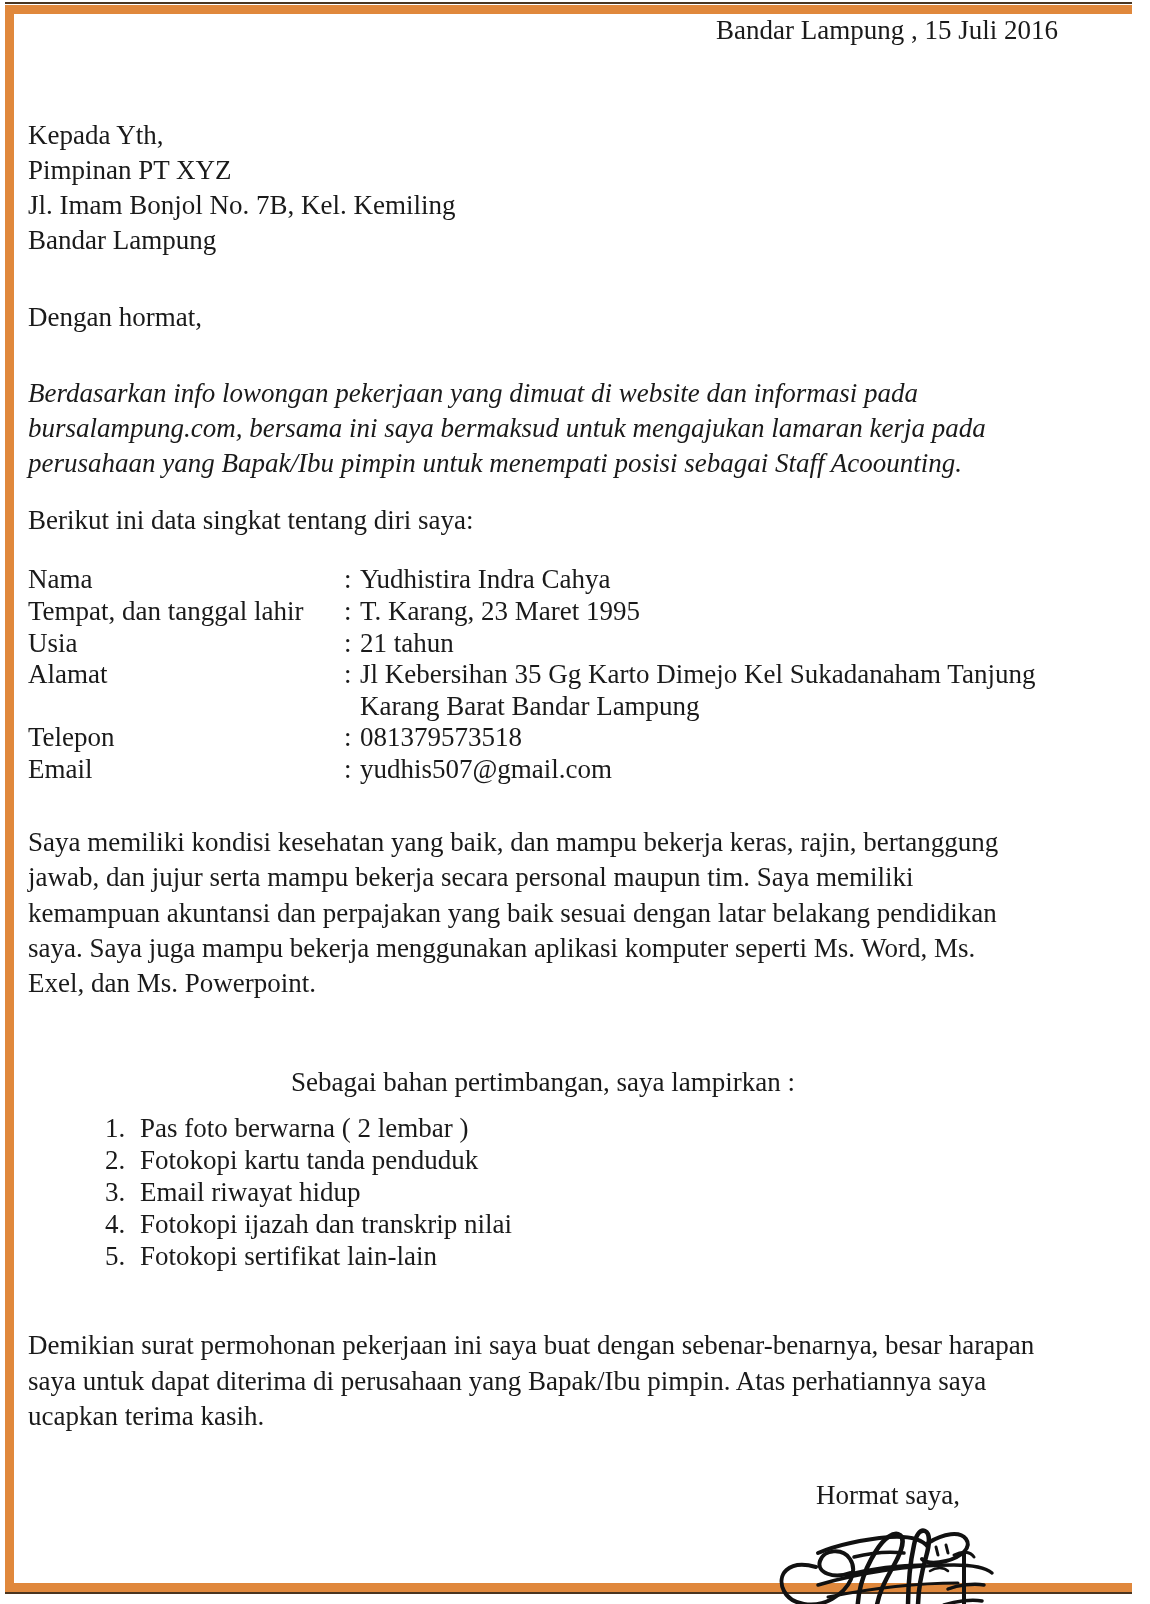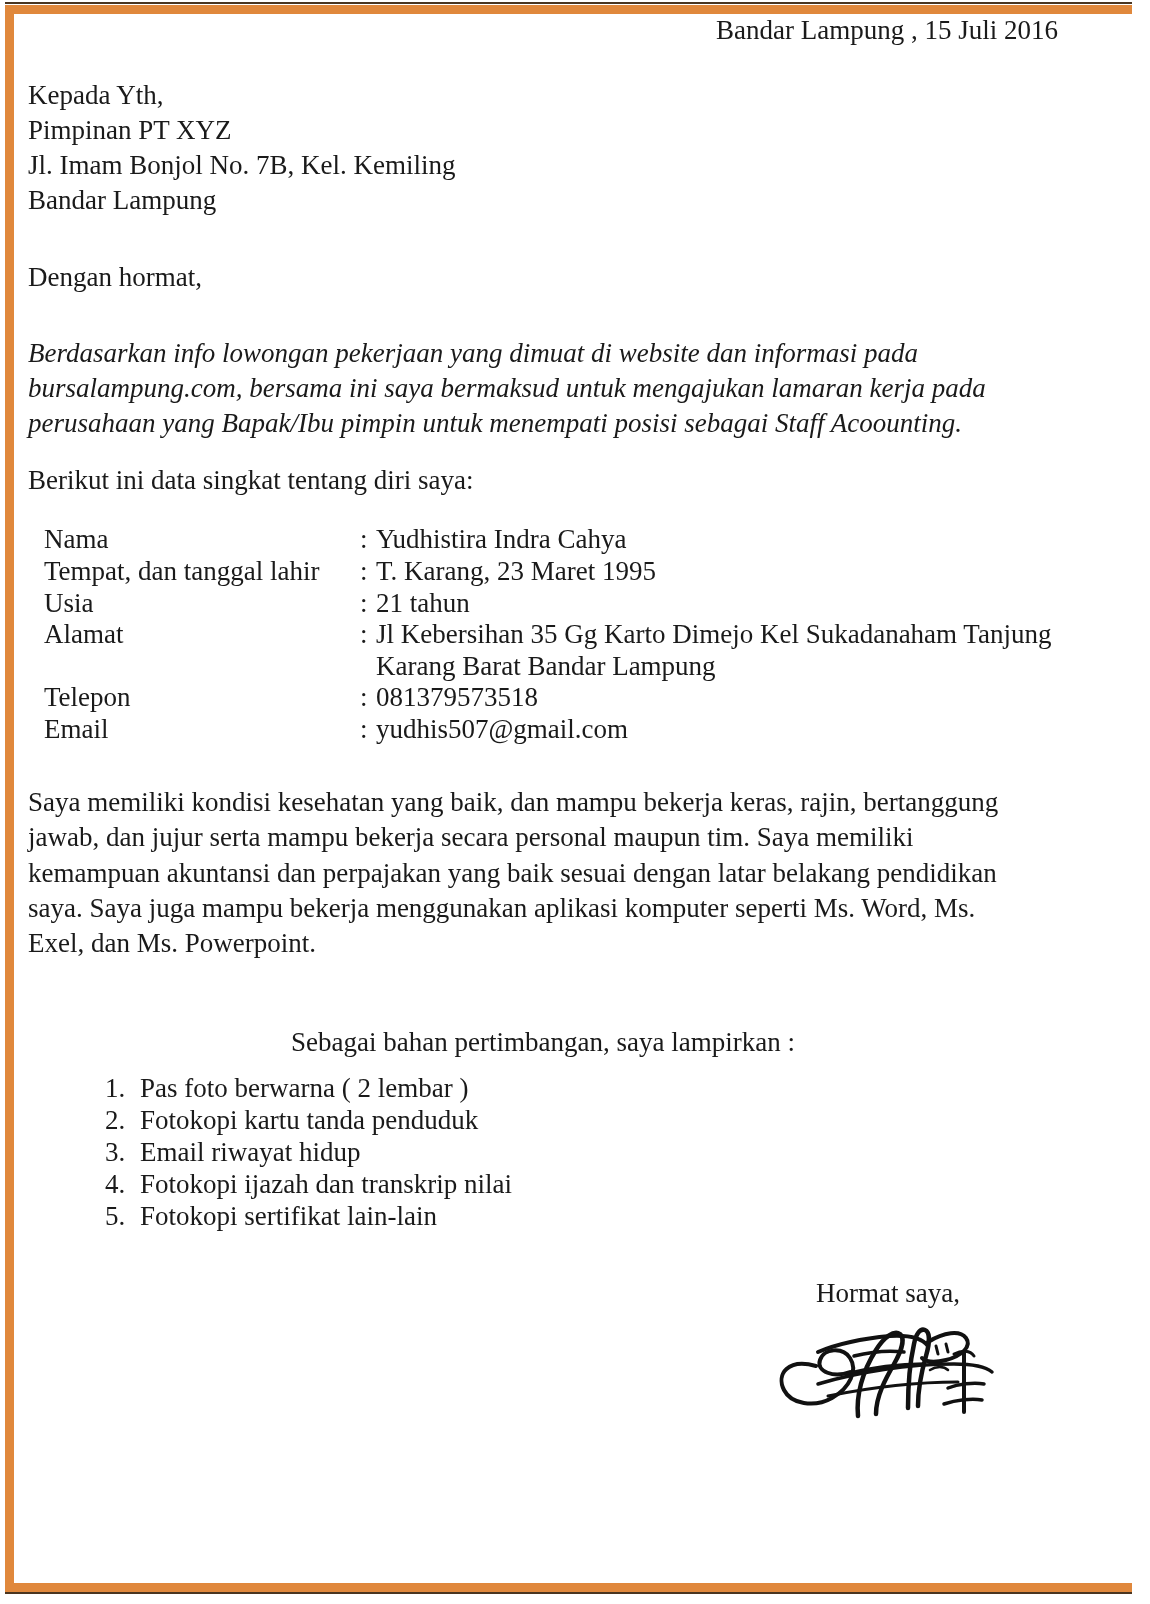--- a/index.html
+++ b/index.html
@@ -49,21 +49,21 @@
   }
 
   .date-line {
     text-align: right;
     font-size: 27px;
     line-height: 1.1;
     padding-top: 16px;
   }
 
   .addressee {
-    margin-top: 32px;
+    margin-top: 72px;
     font-size: 27px;
     line-height: 1.30;
   }
   .addressee div { white-space: nowrap; }
 
   .salutation {
     margin-top: 44px;
     font-size: 27px;
   }
 
@@ -74,21 +74,20 @@
   }
   .para-intro { margin-top: 43px; width: 1000px; font-style: italic; }
   .lead-in    { margin-top: 24px; font-size: 27px; }
 
   
   .data-table {
     margin-top: 28px;
     width: 1020px;
     border-collapse: collapse;
     font-size: 27px;
-    margin-left: 16px;
   }
   .data-table td {
     padding: 0;
     vertical-align: top;
     line-height: 1.17;
     white-space: nowrap;
   }
   .dt-label { width: 316px; }
   .dt-colon { width: 16px; }
   .dt-value { white-space: normal; padding-left: 7px; }
@@ -194,20 +193,21 @@
     <div class="para-attach-lead">Sebagai bahan pertimbangan, saya lampirkan :</div>
 
     <ol class="attachments">
       <li>Pas foto berwarna ( 2 lembar )</li>
       <li>Fotokopi kartu tanda penduduk</li>
       <li>Email riwayat hidup</li>
       <li>Fotokopi ijazah dan transkrip nilai</li>
       <li>Fotokopi sertifikat lain-lain</li>
     </ol>
 
+    <div class="para para-closing">Demikian surat permohonan pekerjaan ini saya buat dengan sebenar-benarnya, besar harapan saya untuk dapat diterima di perusahaan yang Bapak/Ibu pimpin. Atas perhatiannya saya ucapkan terima kasih.</div>
 
     <div class="signature-block">
       <div class="sig-greeting">Hormat saya,</div>
       <div class="sig-mark">
         <svg width="260" height="115" viewBox="0 0 260 115" aria-hidden="true">
           <g fill="none" stroke="#111111" stroke-linecap="round" stroke-linejoin="round">
             <path d="M58 54 C30 46, 18 62, 26 78 C33 92, 56 96, 74 86 C92 76, 100 58, 92 46 C85 35, 66 36, 62 48 C58 60, 76 66, 92 60" stroke-width="4"></path>
             <path d="M60 40 C84 30, 110 26, 132 24 C150 23, 164 26, 170 34" stroke-width="4"></path>
             <path d="M96 44 C112 40, 130 38, 146 40" stroke-width="3.5"></path>
             <path d="M88 62 C112 56, 140 52, 166 52" stroke-width="3.5"></path>

